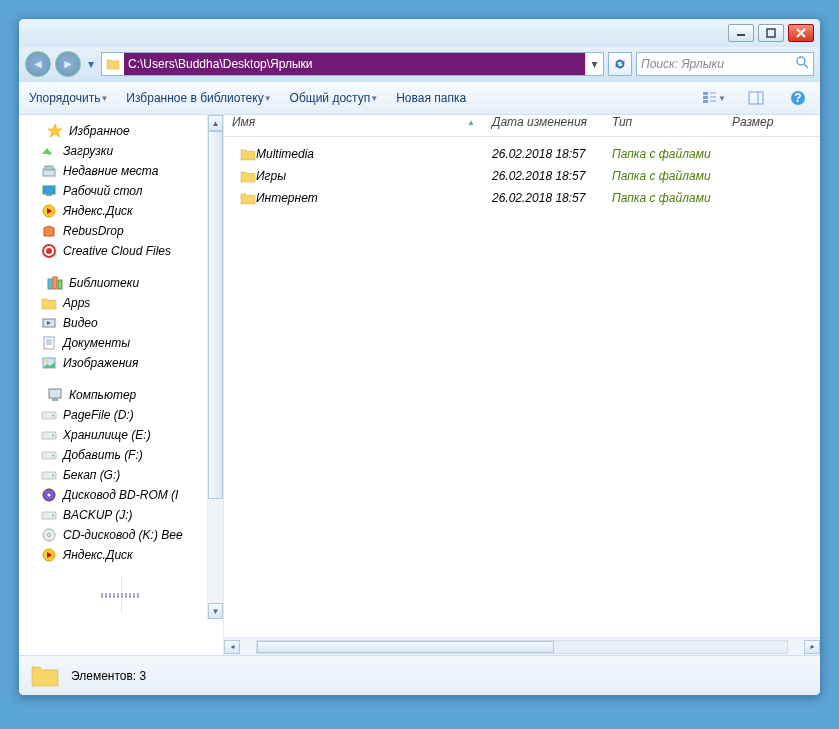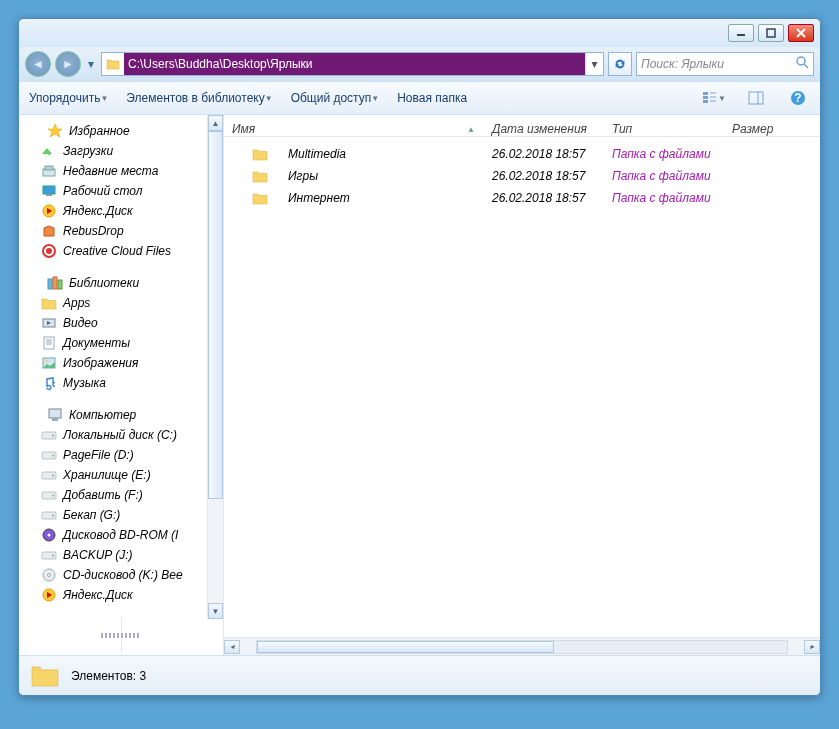--- a/index.html
+++ b/index.html
@@ -23,31 +23,31 @@
 .tbicon { width: 24px; height: 24px; display: flex; align-items: center; justify-content: center; color: #4a6; }
 .body { display: flex; height: 540px; background: #fff; font-style: italic; }
 .sidebar { width: 205px; border-right: 1px solid #e0e8f0; overflow-y: auto; padding: 6px 0; position: relative; }
 .sgroup { margin-bottom: 12px; }
 .sitem { display: flex; align-items: center; gap: 6px; padding: 2px 6px 2px 22px; cursor: default; white-space: nowrap; overflow: hidden; }
 .sitem.head { padding-left: 12px; font-weight: 400; }
 .sitem .arrow { width: 10px; color: #777; font-size: 9px; }
 .sitem.head .arrow { display: inline-block; }
 .ico { width: 16px; height: 16px; display: flex; align-items: center; justify-content: center; font-size: 14px; }
 .content { flex: 1; display: flex; flex-direction: column; overflow: hidden; }
-.colhead { height: 22px; border-bottom: 1px solid #e5e9ef; display: flex; align-items: flex-end; color: #444; }
+.colhead { height: 22px; border-bottom: 1px solid #e5e9ef; display: flex; align-items: flex-start; color: #444; }
 .ch { padding: 0 8px; border-right: 1px solid transparent; display: flex; align-items: center; gap: 4px; }
 .ch.name { width: 260px; }
 .ch.date { width: 120px; }
 .ch.type { width: 120px; }
 .ch.size { width: 80px; }
 .filelist { flex: 1; padding: 6px 0; }
 .row { display: flex; align-items: center; height: 22px; }
-.row .name { width: 260px; padding-left: 28px; display: flex; align-items: center; gap: 20px; }
+.row .name { width: 260px; padding-left: 16px; display: flex; align-items: center; gap: 0; }
 .row .date { width: 120px; padding-left: 8px; color: #000000; }
-.row .type { width: 120px; padding-left: 8px; color: #a21caf; }
+.row .type { width: 120px; padding-left: 8px; color: #4d7c0f; }
 .hscroll { height: 18px; border-top: 1px solid #e0e8f0; background: #f0f4f9; display: flex; align-items: center; }
 .hsc-track { flex: 1; height: 14px; margin: 0 16px; background: #e8eef5; border: 1px solid #d1dce8; position: relative; }
 .hsc-thumb { position: absolute; left: 0; top: 0; height: 100%; width: 56%; background: linear-gradient(#f4f9ff,#d9e7f5); border: 1px solid #b3c9de; }
 .hsc-btn { width: 16px; height: 14px; background: linear-gradient(#f4f9ff,#d9e7f5); border: 1px solid #b3c9de; display: flex; align-items: center; justify-content: center; font-size: 8px; color: #567; }
 .status { height: 40px; background: linear-gradient(#f3f8fd,#e5eef8); border-top: 1px solid #cfe0f1; display: flex; align-items: center; padding: 0 10px; gap: 10px; }
 .bigfolder { width: 32px; height: 32px; }
 .foldsvg { fill: #f7d56a; stroke: #d4a93a; stroke-width: .5; }
 .drivesvg { fill: #e8ecef; stroke: #9aa4ad; stroke-width: .6; }
 .resizer { height: 36px; display: flex; align-items: center; justify-content: center; position: relative; }
 .resizer::before { content: ''; position: absolute; left: 50%; width: 1px; height: 100%; background: #e0e8f0; }
@@ -108,21 +108,21 @@
           </svg></span>
     </div>
   </div>
 
   <div class="toolbar">
     <div class="tbitem">
         <span>Упорядочить</span>
         <span style="font-size:8px;color:#678">▼</span>
       </div>
     <div class="tbitem">
-        <span>Элементов в библиотеку</span>
+        <span>Избранное в библиотеку</span>
         <span style="font-size:8px;color:#678">▼</span>
       </div>
     <div class="tbitem">
         <span>Общий доступ</span>
         <span style="font-size:8px;color:#678">▼</span>
       </div>
     <div class="tbitem">
         <span>Новая папка</span>
       </div>
     <div class="tbspacer"></div>
@@ -260,48 +260,31 @@
           <div class="sitem">
             <span class="ico">
               <svg width="14" height="12">
                 <rect x="1" y="1" width="12" height="10" fill="#cde8f5" stroke="#7ab"></rect>
                 <circle cx="5" cy="4" r="1.5" fill="#fc6"></circle>
                 <path d="M1 11l4-4 3 2 5-4v6H1z" fill="#6b8"></path>
               </svg>
             </span>
             <span>Изображения</span>
           </div>
-          <div class="sitem">
-            <span class="ico">
-              <svg width="12" height="14">
-                <path d="M4 12a2 2 0 1 0 0-1V3l6-1v7a2 2 0 1 0 0-1" fill="none" stroke="#48c" stroke-width="1.5"></path>
-              </svg>
-            </span>
-            <span>Музыка</span>
-          </div>
         </div>
       <div class="sgroup" id="grp-comp">
           <div class="sitem head">
             <span class="arrow"></span>
             <span class="ico">
               <svg width="16" height="14">
                 <rect x="2" y="1" width="12" height="9" fill="#d8e4ee" stroke="#789"></rect>
                 <rect x="5" y="10" width="6" height="3" fill="#9ab"></rect>
               </svg>
             </span>
             <span>Компьютер</span>
-          </div>
-          <div class="sitem">
-            <span class="ico">
-              <svg width="16" height="12">
-                <rect class="drivesvg" x="1" y="3" width="14" height="7" rx="1"></rect>
-                <circle cx="12" cy="6.5" r="1" fill="#6c6"></circle>
-              </svg>
-            </span>
-            <span>Локальный диск (C:)</span>
           </div>
           <div class="sitem">
             <span class="ico">
               <svg width="16" height="12">
                 <rect class="drivesvg" x="1" y="3" width="14" height="7" rx="1"></rect>
                 <circle cx="12" cy="6.5" r="1" fill="#6c6"></circle>
               </svg>
             </span>
             <span>PageFile (D:)</span>
           </div>

